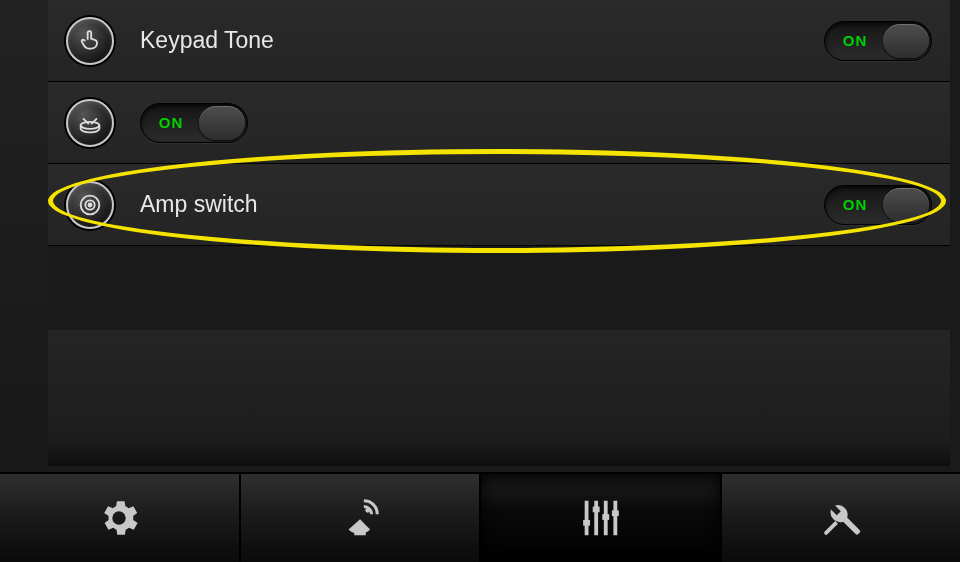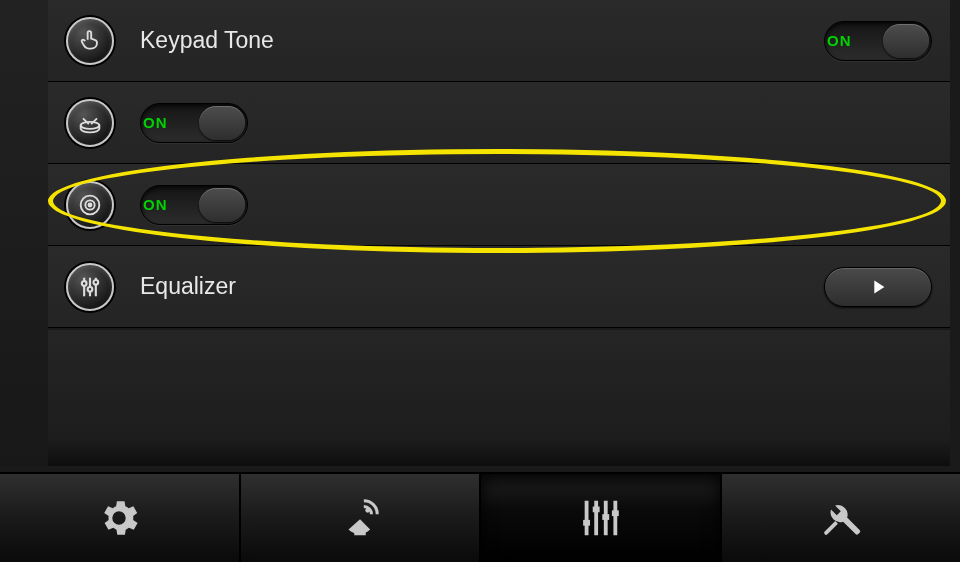--- a/index.html
+++ b/index.html
@@ -76,20 +76,21 @@
     border-radius: 20px;
     background: linear-gradient(#151515, #2c2c2c);
     border: 1px solid #000;
     display: flex;
     align-items: center;
     padding: 2px;
     box-shadow: inset 0 2px 4px rgba(0,0,0,0.8), 0 1px 0 rgba(255,255,255,0.05);
   }
   .toggle .on-text {
     flex: 1;
+    text-align: center;
     color: #00d400;
     font-weight: bold;
     font-size: 15px;
     letter-spacing: 1px;
   }
   .toggle .knob {
     width: 46px;
     height: 34px;
     border-radius: 17px;
     background: linear-gradient(#4d4d4d, #2e2e2e);
@@ -204,42 +205,27 @@
     </div>
 
     <div class="row">
       <div class="icon">
         <svg viewBox="0 0 24 24" fill="none" stroke="#ddd" stroke-width="1.6">
           <circle cx="12" cy="12" r="8"></circle>
           <circle cx="12" cy="12" r="4"></circle>
           <circle cx="12" cy="12" r="1.3" fill="#ddd"></circle>
         </svg>
       </div>
+      <div class="label">Amp switch</div>
       <div class="toggle">
         <span class="on-text">ON</span>
         <div class="knob"></div>
       </div>
     </div>
 
-    <div class="row">
-      <div class="icon">
-        <svg viewBox="0 0 24 24" fill="none" stroke="#ddd" stroke-width="1.8">
-          <path d="M7 4v16M12 4v16M17 4v16"></path>
-          <circle cx="7" cy="9" r="2" fill="#333"></circle>
-          <circle cx="12" cy="14" r="2" fill="#333"></circle>
-          <circle cx="17" cy="8" r="2" fill="#333"></circle>
-        </svg>
-      </div>
-      <div class="label">Equalizer</div>
-      <div class="arrow-btn">
-        <svg viewBox="0 0 24 24">
-            <path d="M8 5v14l11-7z"></path>
-          </svg>
-      </div>
-    </div>
 
   </div>
 
   <div class="empty-area"></div>
 
   <div class="highlight-ellipse"></div>
 
   <div class="bottom-bar">
     <div class="bottom-tab">
       <svg viewBox="0 0 24 24" fill="#c8c8c8">

